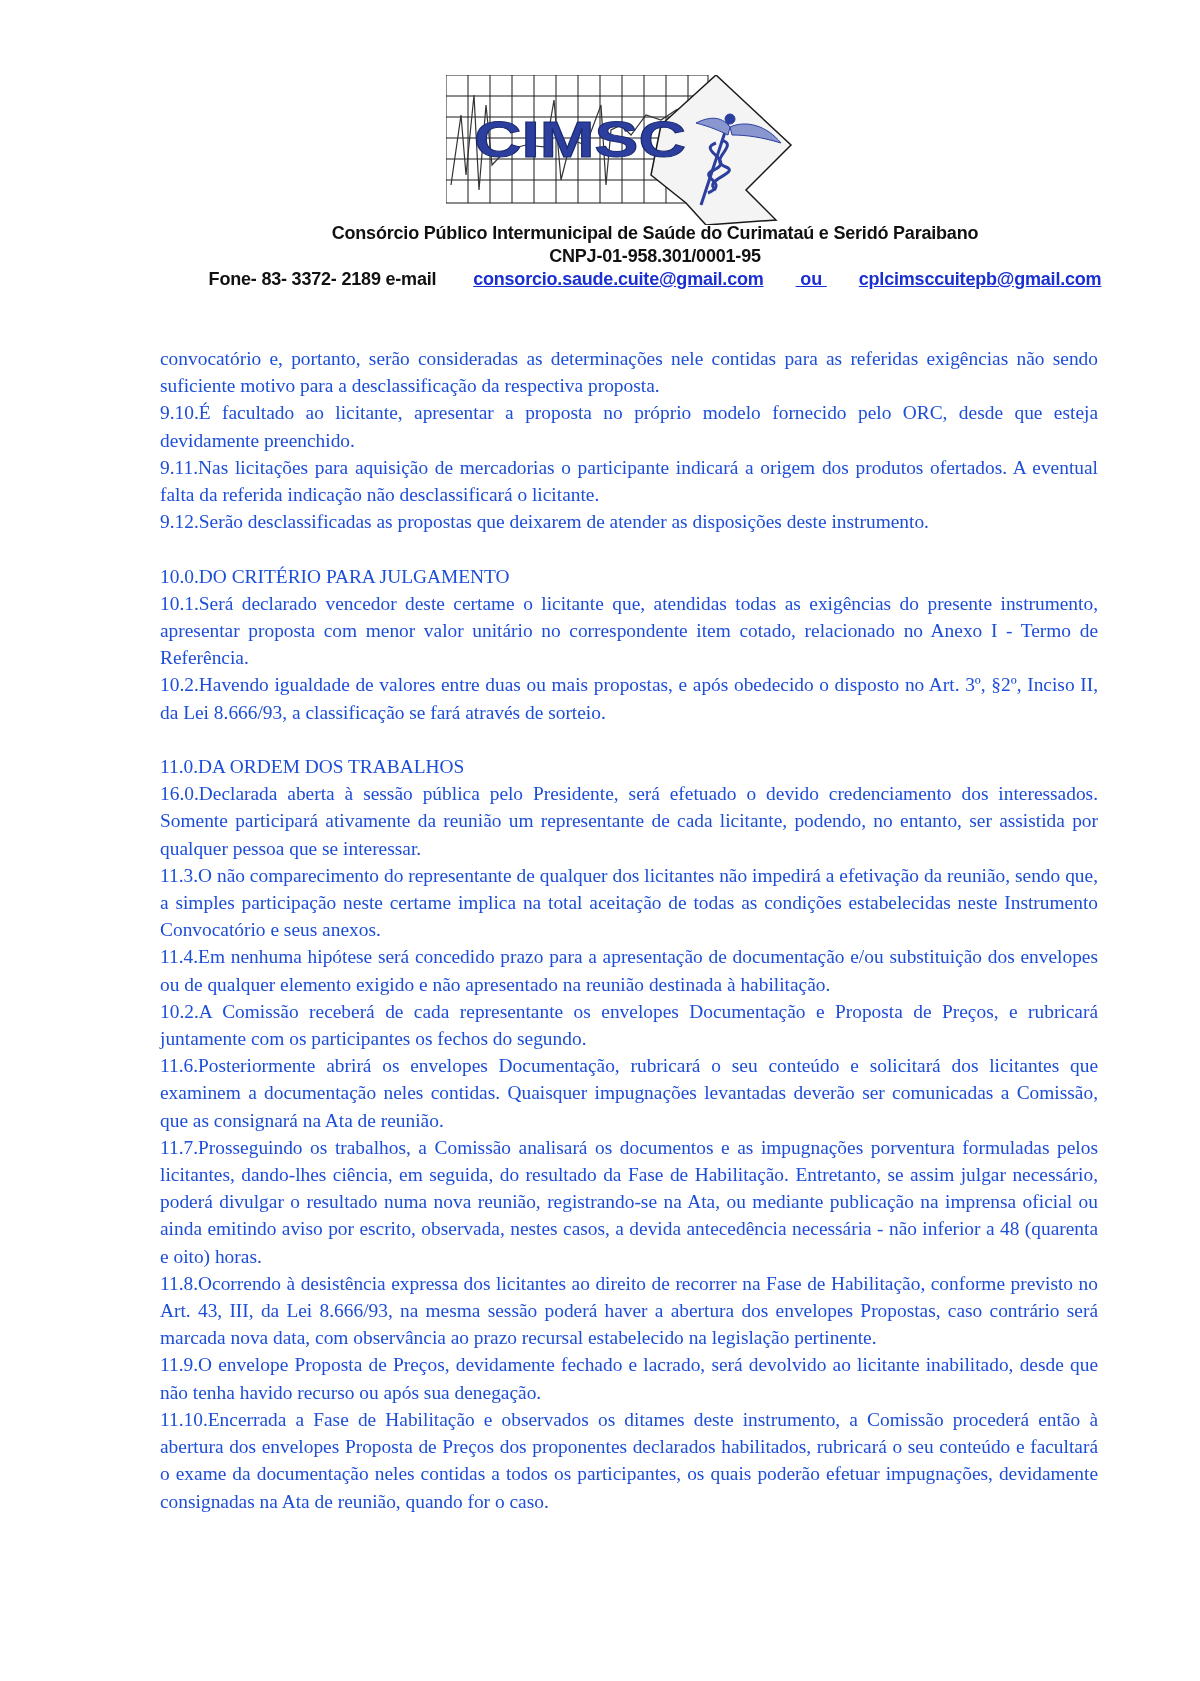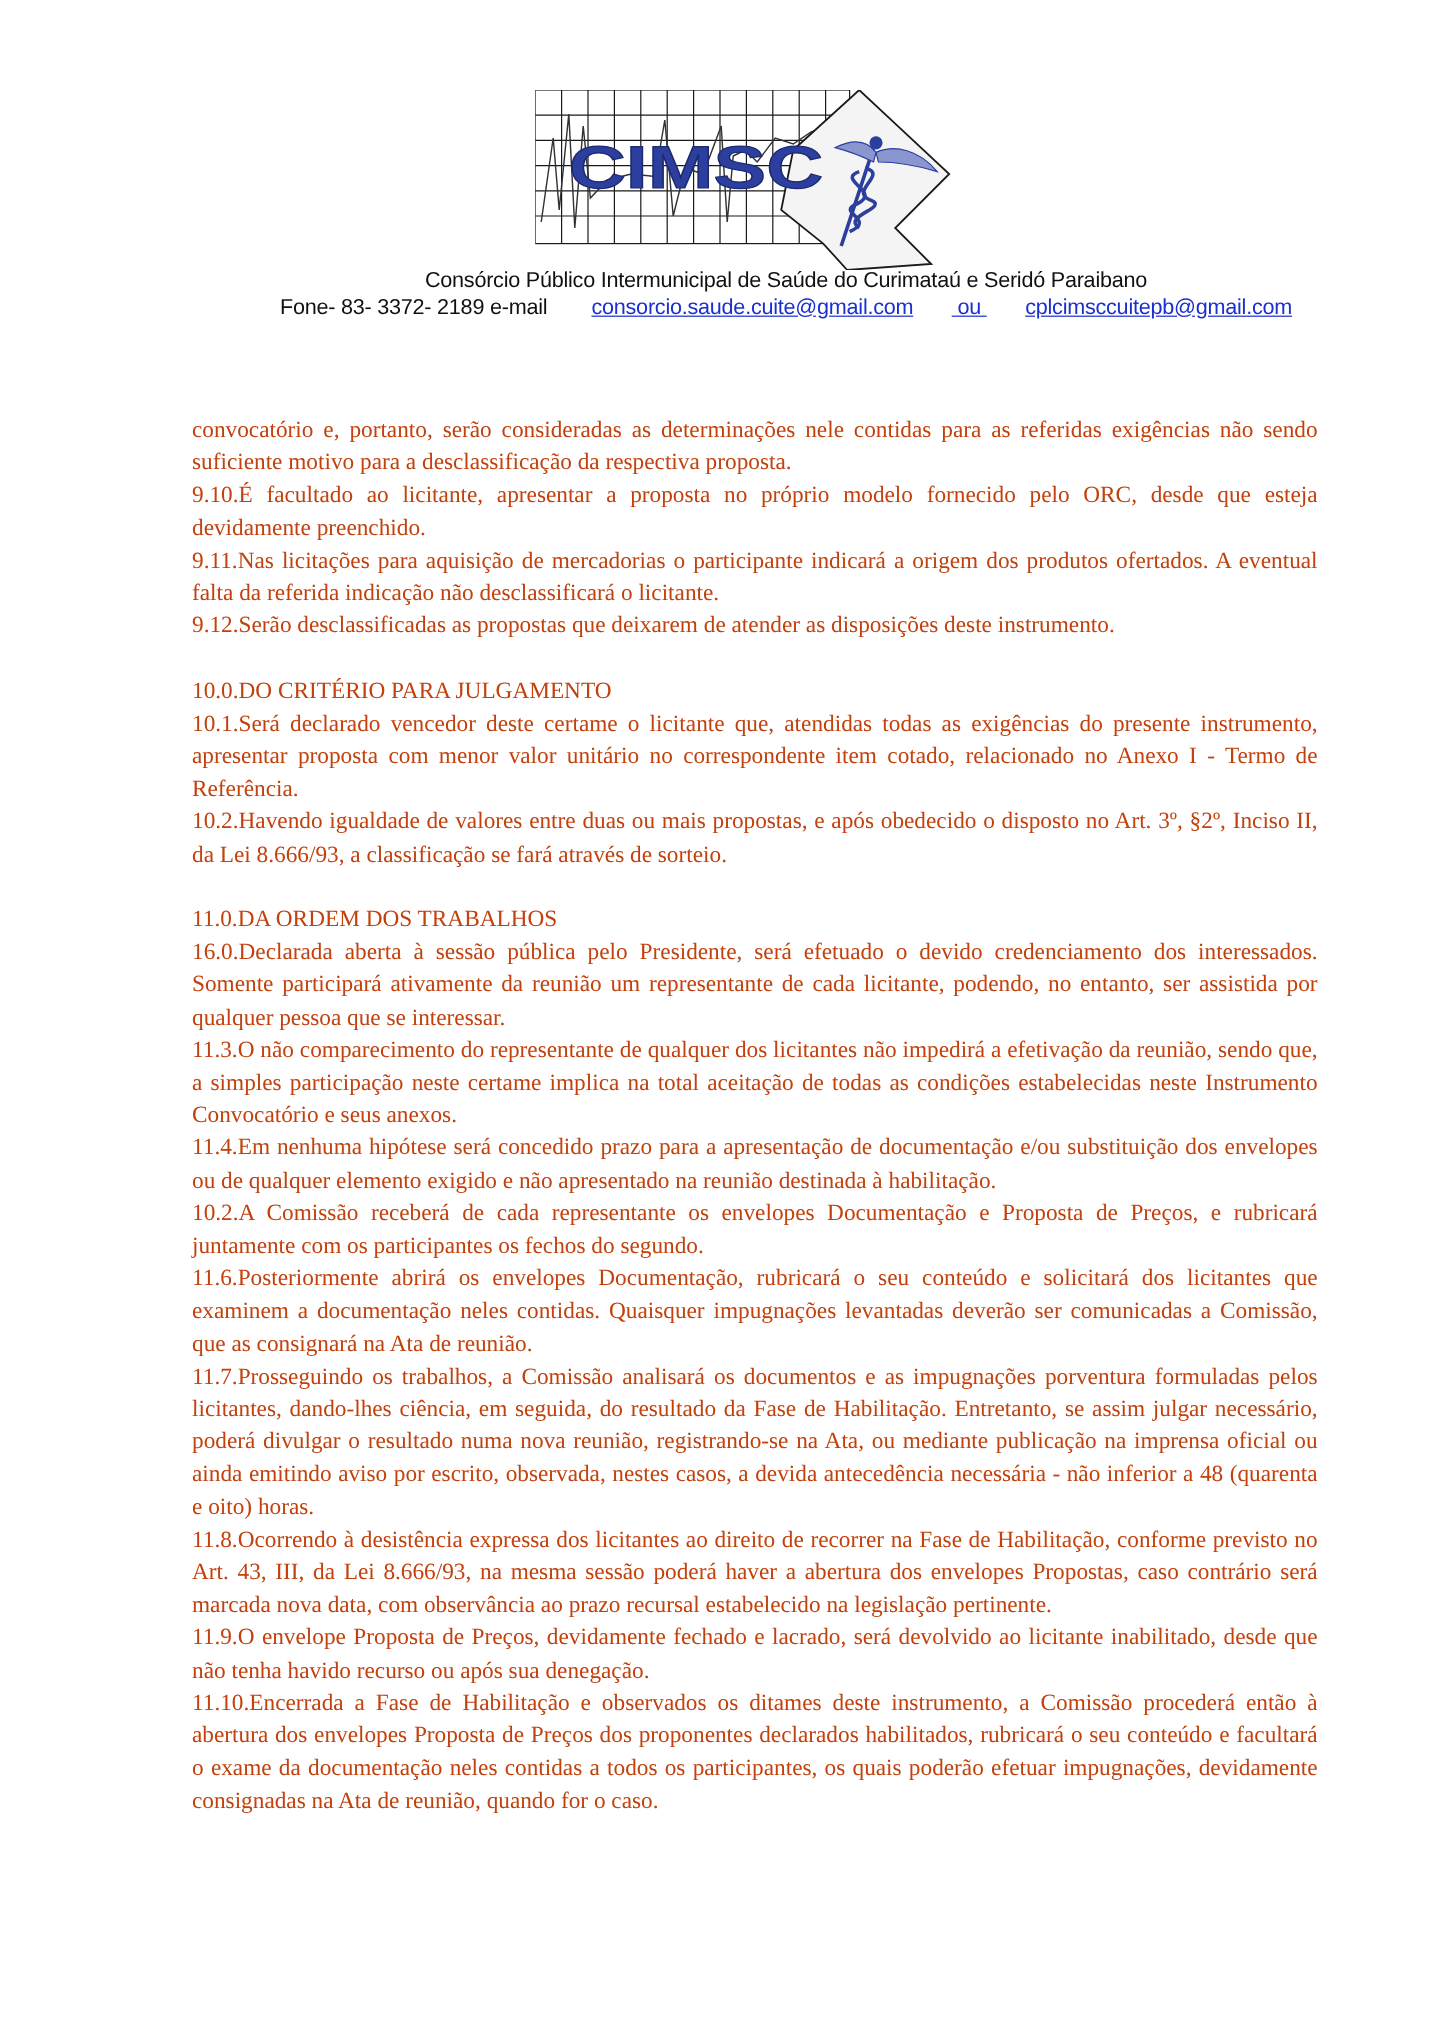--- a/index.html
+++ b/index.html
@@ -4,30 +4,30 @@
 <style>
   html, body { margin: 0; padding: 0; background: #ffffff; }
   body { width: 1200px; height: 1681px; position: relative; overflow: hidden; }
   .logo {
     position: absolute; left: 410px; top: 75px; width: 360px; height: 150px; margin-left: 36px;
   }
   .header {
     position: absolute; left: 160px; width: 990px; top: 222px;
     text-align: center;
     font-family: "Liberation Sans", sans-serif;
-    font-weight: normal; font-size: 18px; color: #111;
+    font-weight: bold; font-size: 18px; color: #111;
     line-height: 23px;
     letter-spacing: -0.2px;
   }
   .header .line { white-space: nowrap; }
   .header a { color: #1a2fd0; text-decoration: underline; margin-left: 32px; }
   .body-text {
     position: absolute; left: 160px; top: 345px; width: 938px;
     font-family: "Liberation Serif", serif;
-    font-size: 19.4px; line-height: 27.2px; color: #c2410c;
+    font-size: 19.4px; line-height: 27.2px; color: #1d4ed8;
     text-align: justify;
   }
   .body-text p { margin: 0; }
   .body-text .gap { height: 27.2px; }
   .body-text .last { text-align-last: left; }
 </style>
 </head>
 <body>
 
 <div class="logo">
@@ -65,20 +65,21 @@
       <path d="M275,65 C295,70 260,85 280,92 C295,98 255,105 270,115" fill="none" stroke-width="3"></path>
       <path d="M270,68 C250,75 290,85 268,95 C250,102 285,108 262,118" fill="none" stroke-width="3"></path>
     </g>
 
     <text x="28" y="82" font-family="Liberation Sans, sans-serif" font-weight="bold" font-size="50" fill="#2c3f9e" stroke="#1c2a70" stroke-width="1" textLength="212" lengthAdjust="spacingAndGlyphs">CIMSC</text>
   </svg>
 </div>
 
 <div class="header">
   <div class="line">Consórcio Público Intermunicipal de Saúde do  Curimataú e Seridó Paraibano</div>
+  <div class="line">CNPJ-01-958.301/0001-95</div>
   <div class="line"><span>Fone- 83- 3372- 2189 e-mail </span><a href="#">consorcio.saude.cuite@gmail.com</a><a href="#"> ou </a><a href="#">cplcimsccuitepb@gmail.com</a></div>
 </div>
 
 <div class="body-text">
   <p>convocatório e, portanto, serão consideradas as determinações nele contidas para as referidas exigências não sendo suficiente motivo para a desclassificação da respectiva proposta.</p>
   <p>9.10.É facultado ao licitante, apresentar a proposta no próprio modelo fornecido pelo ORC, desde que esteja devidamente preenchido.</p>
   <p>9.11.Nas licitações para aquisição de mercadorias o participante indicará a origem dos produtos ofertados. A eventual falta da referida indicação não desclassificará o licitante.</p>
   <p class="last">9.12.Serão desclassificadas as propostas que deixarem de atender as disposições deste instrumento.</p>
   <div class="gap"></div>
   <p class="last">10.0.DO CRITÉRIO PARA JULGAMENTO</p>

